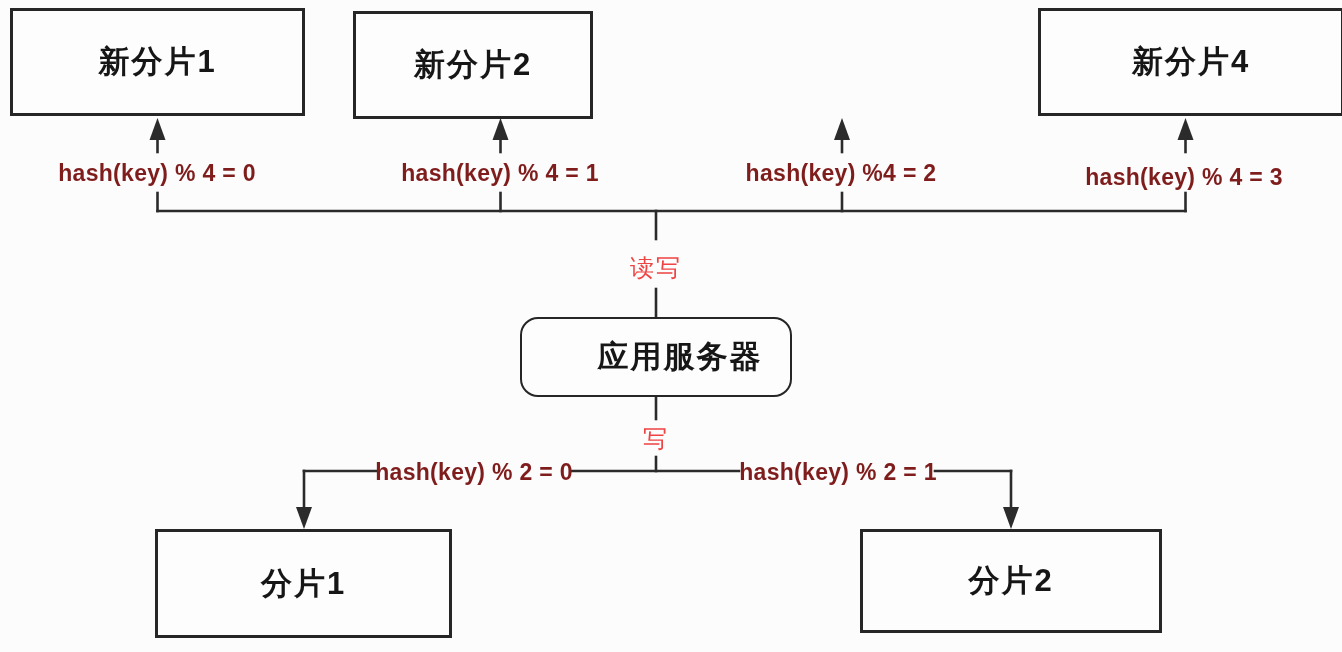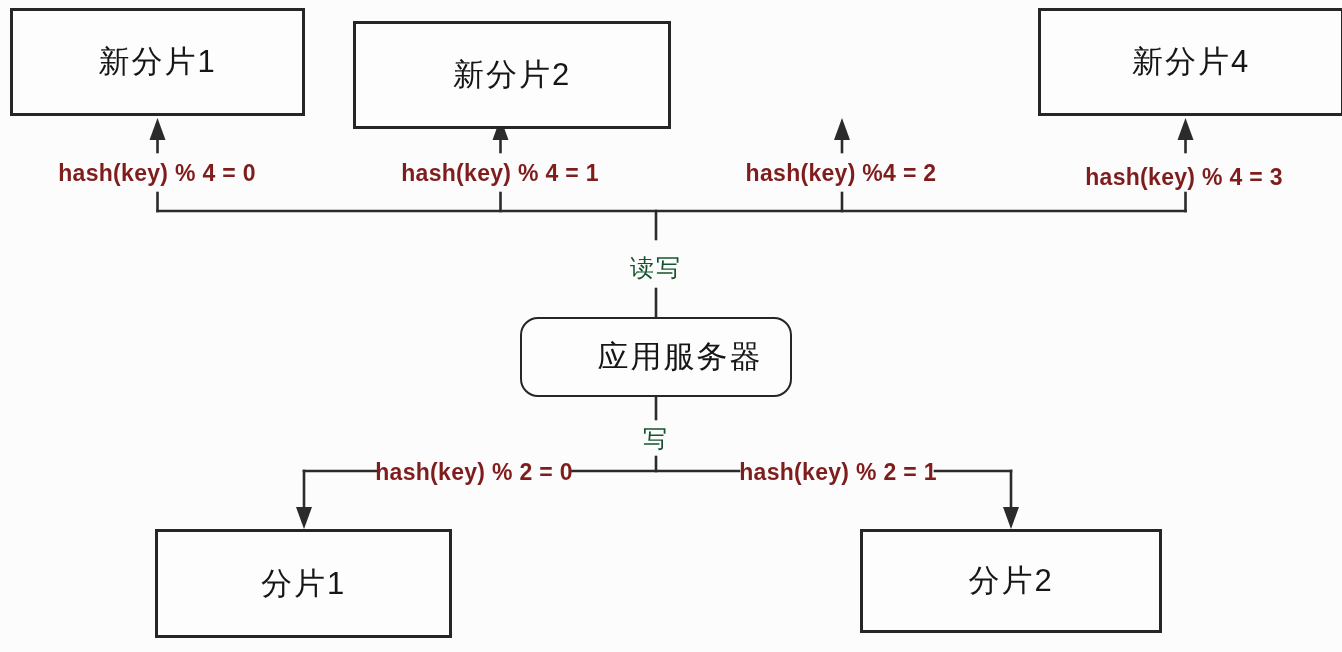--- a/index.html
+++ b/index.html
@@ -22,42 +22,42 @@
   }
   .node {
     position: absolute;
     border: 3px solid #262626;
     background: #fdfdfd;
     display: flex;
     align-items: center;
     justify-content: center;
     color: #161616;
     font-size: 31px;
-    font-weight: 400;
+    font-weight: 700;
     letter-spacing: 2px;
   }
   .node.rounded {
     border-radius: 18px;
     border-width: 2.6px;
     padding-left: 48px;
   }
   .hash-label {
     position: absolute;
     transform: translateX(-50%);
     white-space: nowrap;
     color: #7f1d1d;
     font-size: 23px;
     font-weight: 700;
     letter-spacing: 0.3px;
   }
   .edge-label {
     position: absolute;
     transform: translateX(-50%);
     white-space: nowrap;
-    color: #14532d;
+    color: #ef4444;
     font-size: 24px;
     font-weight: 500;
     letter-spacing: 2px;
   }
   .watermark {
     position: absolute;
     left: 872px;
     top: 590px;
     white-space: nowrap;
     font-size: 40px;
@@ -114,21 +114,21 @@
     </g>
     <g>
       <path d="M1011 471 L1011 508"></path>
         <polygon points="1011,529 1003,507 1019,507" fill="#2b2b2b" stroke="none"></polygon>
     </g>
   </svg>
 
   <div class="node" style="left:10px; top:8px; width:295px; height:108px">
     <span>新分片1</span>
   </div>
-  <div class="node" style="left:353px; top:21px; width:318px; height:108px">
+  <div class="node" style="left:353px; top:11px; width:240px; height:108px">
     <span>新分片2</span>
   </div>
   <div class="node" style="left:1038px; top:8px; width:306px; height:108px">
     <span>新分片4</span>
   </div>
 
   <div class="hash-label" style="left:157px; top:160px">hash(key) % 4 = 0</div>
   <div class="hash-label" style="left:500px; top:160px">hash(key) % 4 = 1</div>
   <div class="hash-label" style="left:841px; top:160px">hash(key) %4 = 2</div>
   <div class="hash-label" style="left:1184px; top:164px">hash(key) % 4 = 3</div>

